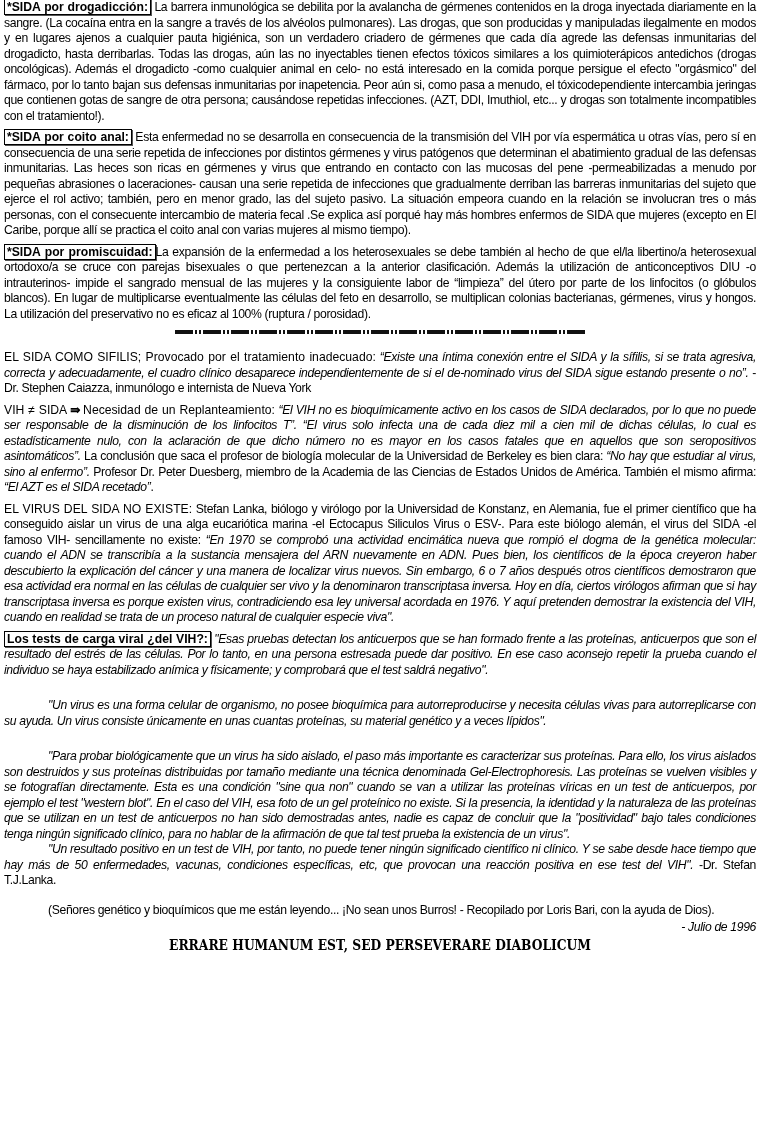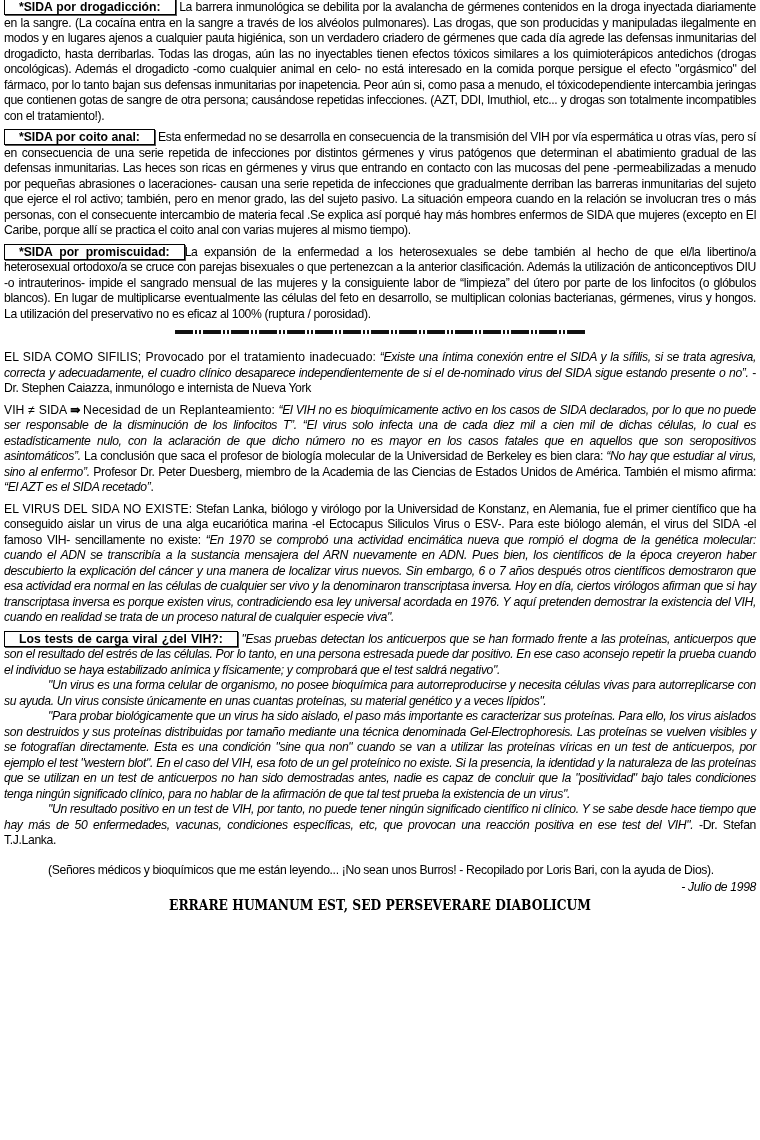--- a/index.html
+++ b/index.html
@@ -10,27 +10,27 @@
     font-size: 12.2px;
     line-height: 15.5px;
     letter-spacing: -0.35px;
   }
   .page { padding: 0 4px 0 4px; }
   p { margin: 0; text-align: justify; }
   .sec { margin-bottom: 6px; }
   .boxed {
     border: 1px solid #000;
     font-weight: bold;
-    padding: 0 14px;
+    padding: 0 2px;
     display: inline;
     box-shadow: 1px 1px 0 #555;
     letter-spacing: 0;
   }
   .bold { font-weight: normal; letter-spacing: 0; }
-  .it { font-style: italic; }
+  .it { font-style: italic; margin-top: 20px; }
   .ul { }
   .indent { text-indent: 44px; }
   .divider {
     margin: 8px auto 16px auto;
     width: 410px;
     height: 4px;
     background: repeating-linear-gradient(90deg, #111 0 18px, #fff 18px 20px, #111 20px 22px, #fff 22px 24px, #111 24px 26px, #fff 26px 28px);
   }
   .date { text-align: right; font-style: italic; margin-top: 2px; }
   .motto {
@@ -80,17 +80,17 @@
     <span class="boxed">Los tests de carga viral ¿del VIH?:</span><span class="it">  "Esas pruebas </span><span class="it ul">detectan los anticuerpos</span><span class="it"> que se han formado frente a las proteínas, anticuerpos </span><span class="it ul">que son el resultado del estrés de las células</span><span class="it">.  Por lo tanto, en una persona estresada puede dar positivo.  En ese caso aconsejo repetir la prueba cuando el individuo se haya estabilizado anímica y físicamente; y comprobará que el test saldrá negativo".</span>
   </p>
   <p class="it indent">"Un virus es una forma celular de organismo, no posee bioquímica para autorreproducirse y necesita células vivas para autorreplicarse con su ayuda.  Un virus consiste únicamente en unas cuantas proteínas, su material genético y a veces lípidos".</p>
   <p class="it indent">"Para probar biológicamente que un virus ha sido aislado, el paso más importante es caracterizar sus proteínas. Para ello, los virus aislados son destruidos y sus proteínas distribuidas por tamaño mediante una técnica denominada Gel-Electrophoresis.  Las proteínas se vuelven visibles y se fotografían directamente.  Esta es una condición "sine qua non" cuando se van a utilizar las proteínas víricas en un test de anticuerpos, por ejemplo el test "western blot".  En el caso del VIH, esa foto de un gel proteínico no existe.  Si la presencia, la identidad y la naturaleza de las proteínas que se utilizan en un test de anticuerpos no han sido demostradas antes, nadie es capaz de concluir que la "positividad" bajo tales condiciones tenga ningún significado clínico, para no hablar de la afirmación de que tal test prueba la existencia de un virus".</p>
   <p class="indent">
     <span class="it">"Un resultado positivo en un test de VIH, por tanto, no puede tener ningún significado científico ni clínico.  Y se sabe desde hace tiempo que hay más de 50 enfermedades, vacunas, condiciones específicas, etc, que provocan una reacción positiva en ese test del VIH".</span><span>  -Dr. Stefan T.J.Lanka.</span>
   </p>
 
   <div class="gap"></div>
 
-  <p class="indent">(Señores médicos y bioquímicos que me están leyendo... ¡No sean unos Burros!  -  Recopilado por Loris Bari, con la ayuda de Dios).</p>
-  <p class="date">- Julio de 1998</p>
+  <p class="indent">(Señores genético y bioquímicos que me están leyendo... ¡No sean unos Burros!  -  Recopilado por Loris Bari, con la ayuda de Dios).</p>
+  <p class="date">- Julio de 1996</p>
   <p class="motto">ERRARE HUMANUM EST, SED PERSEVERARE DIABOLICUM</p>
 
 </div>
 
 </body></html>

